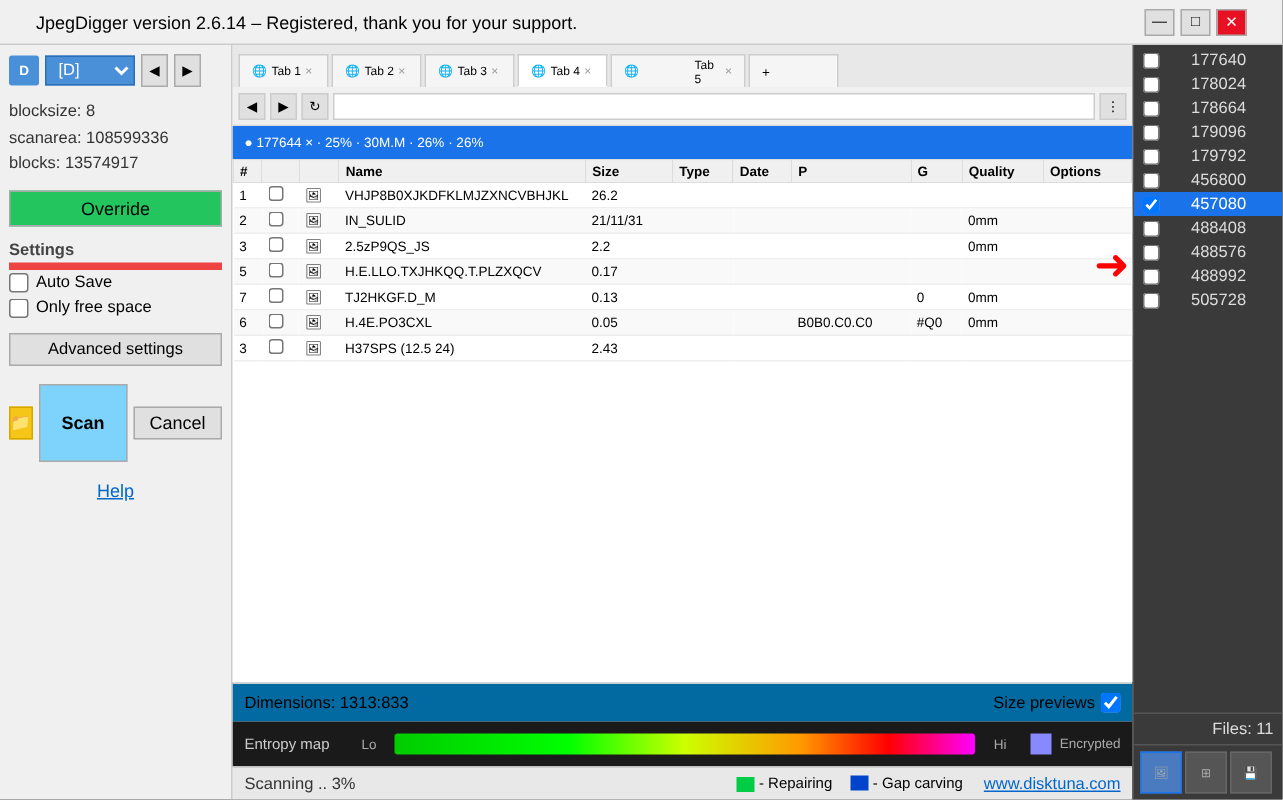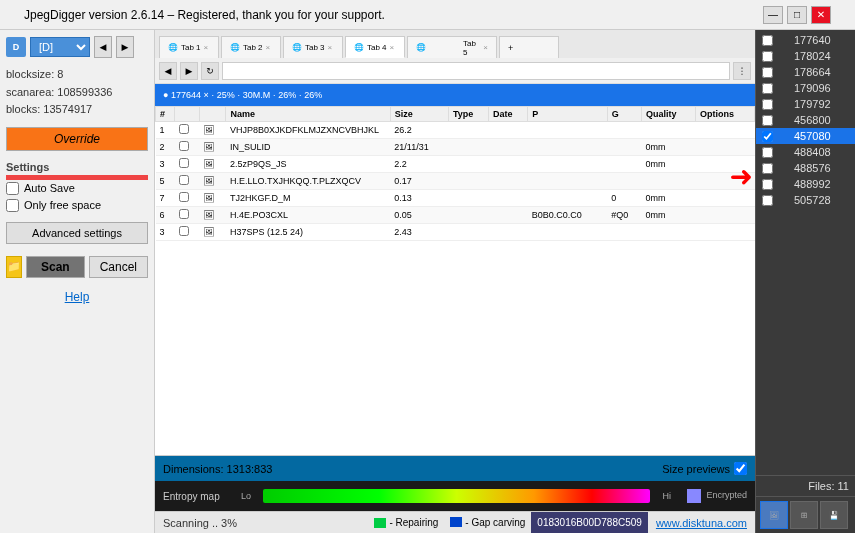--- a/index.html
+++ b/index.html
@@ -106,26 +106,25 @@
     .info-block {
       margin-bottom: 8px;
       font-size: 11px;
       color: #333;
       line-height: 1.6;
     }
 
     .override-btn {
       width: 100%;
       padding: 4px;
-      background: #f97316;
+      background: #22c55e;
       border: 1px solid #aaa;
       cursor: pointer;
       font-size: 12px;
       margin-bottom: 10px;
-      font-style: italic;
     }
 
     .settings-label {
       font-size: 11px;
       font-weight: bold;
       color: #444;
       margin-bottom: 2px;
       border-bottom: 5px solid #ef4444;
       padding-bottom: 2px;
     }
@@ -165,22 +164,22 @@
       height: 22px;
       background: #f5c518;
       border: 1px solid #d4a800;
       cursor: pointer;
       display: flex;
       align-items: center;
       justify-content: center;
       font-size: 11px;
     }
     .scan-btn {
-      padding: 3px 14px;
-      background: #737373;
+      padding: 18px 14px;
+      background: #7dd3fc;
       border: 1px solid #aaa;
       cursor: pointer;
       font-size: 12px;
       font-weight: bold;
     }
     .cancel-btn {
       padding: 3px 10px;
       background: #e0e0e0;
       border: 1px solid #aaa;
       cursor: pointer;
@@ -742,21 +741,20 @@
     <div class="status-bar">
       <span class="status-scanning">Scanning .. 3%</span>
       <div class="status-repairing">
         <span class="status-color-box" style="background:#00cc44;"></span>
         <span>- Repairing</span>
       </div>
       <div class="status-gap">
         <span class="status-color-box" style="background:#0044cc;"></span>
         <span>- Gap carving</span>
       </div>
-      <div class="status-hex">0183016B00D788C509</div>
       <span class="status-website">www.disktuna.com</span>
     </div>
   </div>
 
   <div class="right-panel">
     <div class="file-list" id="file-list">
         <div class="file-list-item">
           <input type="checkbox" style="">
           <span>177640</span>
         </div>

